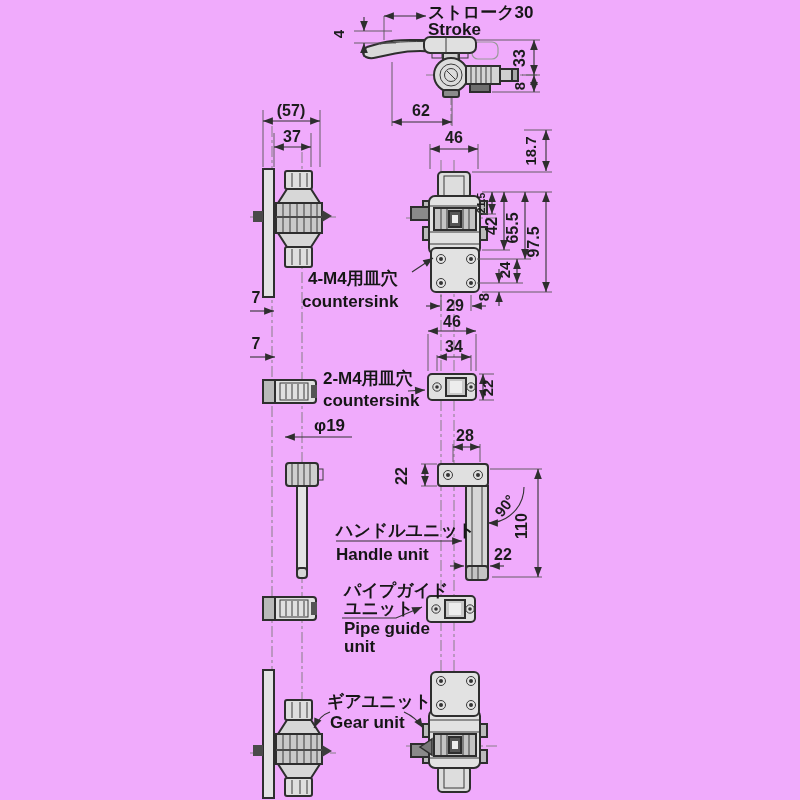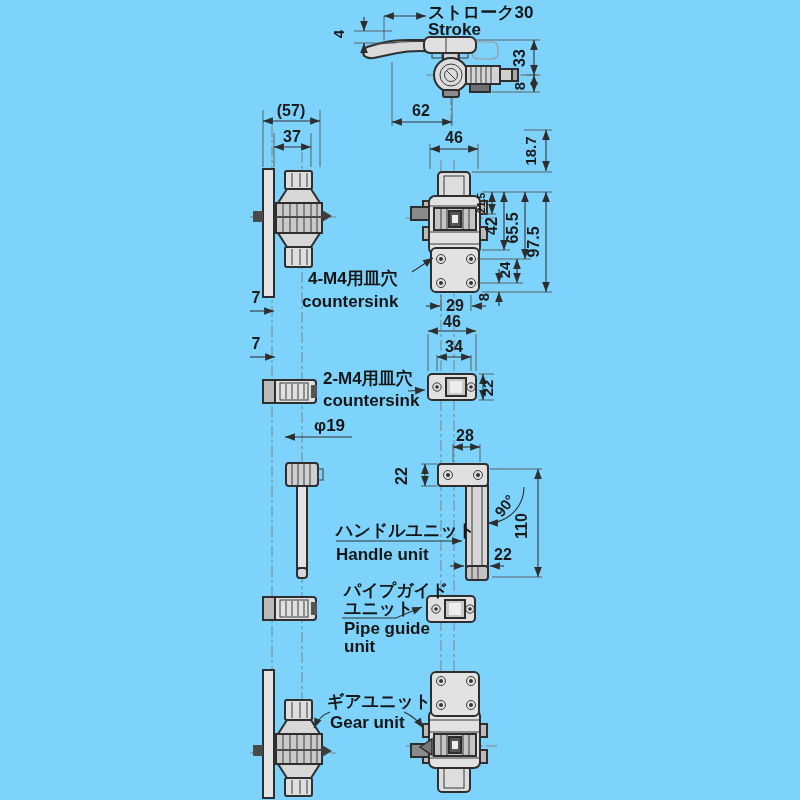--- a/index.html
+++ b/index.html
@@ -1,16 +1,16 @@
 <!DOCTYPE html>
 <html><head>
 <meta charset="utf-8">
 <style>
   html,body{margin:0;padding:0;background:#ffffff;}
-  .stage{position:relative;width:800px;height:800px;background:#7dd3fc;overflow:hidden;
+  .stage{position:relative;width:800px;height:800px;background:#f0abfc;overflow:hidden;
          font-family:"Liberation Sans", sans-serif;}
   svg{display:block}
   .part{stroke:#2e2e2e;stroke-width:2;}
   .thin{stroke:#3a3a3a;stroke-width:1;fill:none;}
   .ghost{stroke:#9a9a9a;stroke-width:1.2;fill:none;}
   .dim{stroke:#333333;stroke-width:1.1;fill:none;}
   .ext{stroke:#555555;stroke-width:0.9;fill:none;}
   .cl{stroke:#7a7a7a;stroke-width:0.9;fill:none;stroke-dasharray:11 3 3 3;}
   .dim-t{font:700 16px "Liberation Sans", sans-serif;fill:#1c1c1c;}
   .dim-s{font:700 15px "Liberation Sans", sans-serif;fill:#1c1c1c;}

